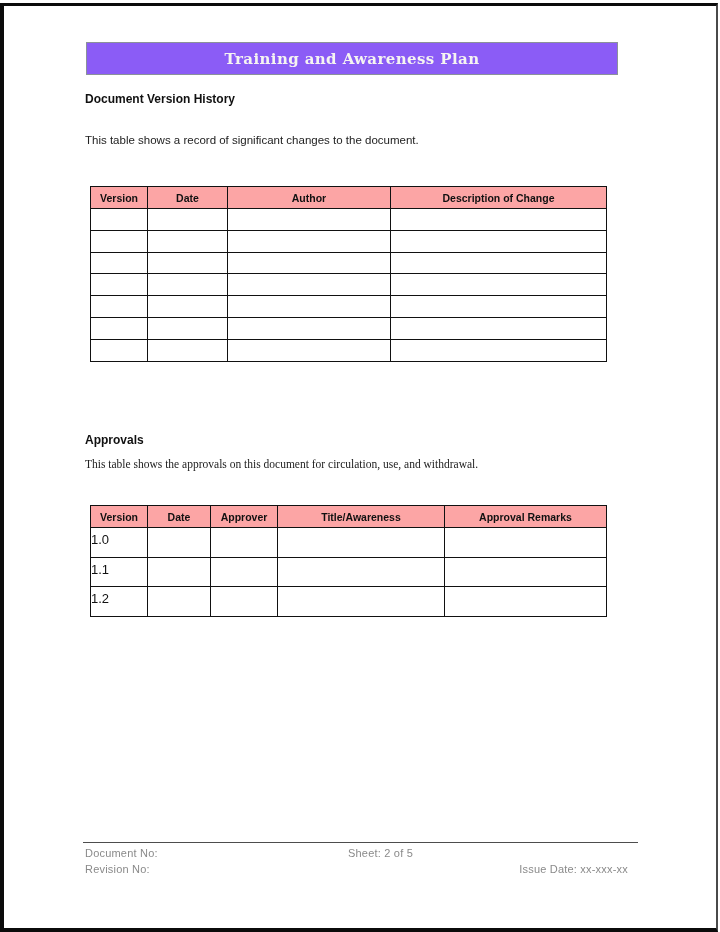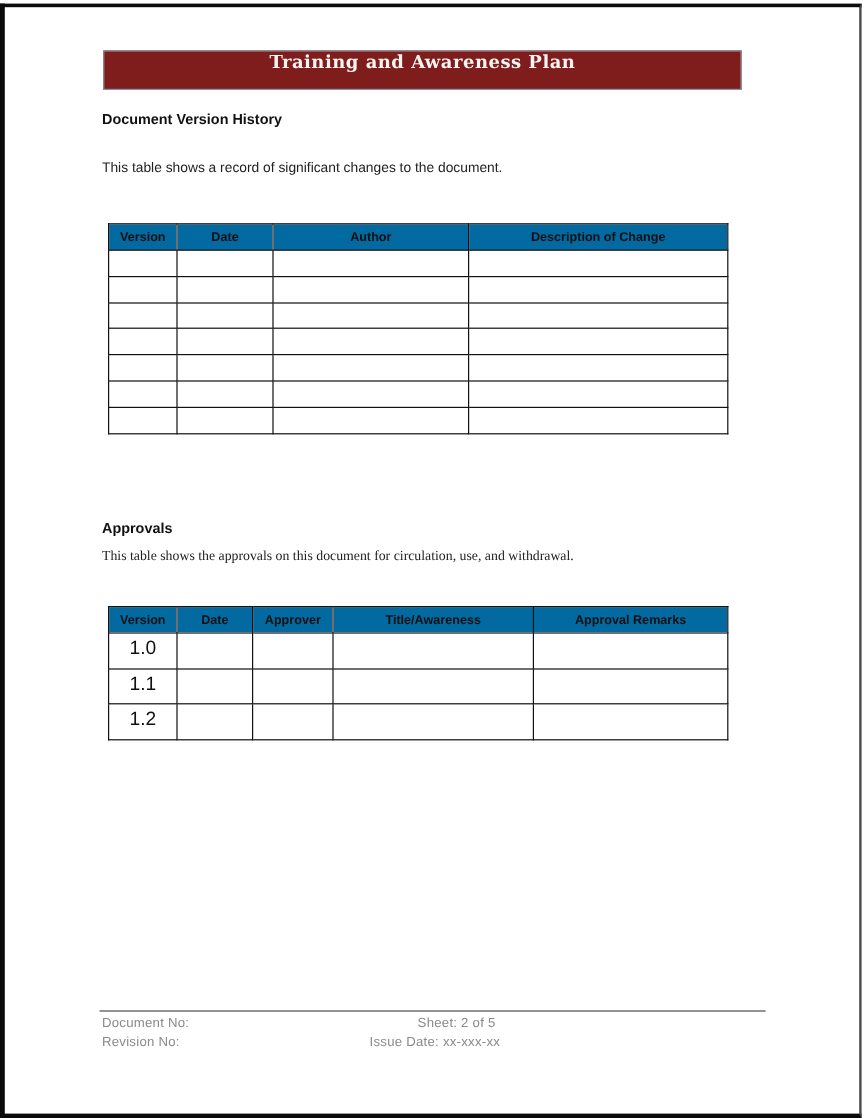--- a/index.html
+++ b/index.html
@@ -22,23 +22,24 @@
     top: 3px; left: 0; right: 2px; bottom: 0;
     border-style: solid;
     border-color: #0b0b0b #4a4a4a #0b0b0b #0b0b0b;
     border-width: 3px 2px 4px 4px;
     pointer-events: none;
   }
   .banner {
     position: absolute;
     left: 86px; top: 42px;
     width: 530px; height: 31px;
-    background: #7f1d1d;
+    background: #8b5cf6;
     border: 1px solid #8b919a;
     display: flex;
+    align-items: center;
     justify-content: center;
     font-family: "DejaVu Serif", "Liberation Serif", serif;
     font-weight: bold;
     font-size: 15px;
     letter-spacing: 0.4px;
     color: #f5f4f1;
   }
   .section-heading {
     position: absolute;
     left: 85px;
@@ -67,57 +68,57 @@
   }
   #version-history-table { top: 186px; }
   #approvals-table       { top: 505px; }
 
   table.doc-table th, table.doc-table td {
     border: 1px solid #111111;
     padding: 0;
     overflow: hidden;
   }
   table.doc-table th {
-    background: #0369a1;
+    background: #fca5a5;
     font-size: 10.5px;
     font-weight: bold;
     color: #111111;
     text-align: center;
     vertical-align: middle;
   }
   #version-history-table tr.hdr  { height: 22px; }
   #version-history-table tr.body { height: 21.8px; }
   #approvals-table tr.hdr  { height: 22px; }
   #approvals-table tr.body { height: 29.7px; }
 
   #approvals-table td.version-cell {
-    text-align: center;
+    text-align: left;
     vertical-align: top;
     padding-top: 4px;
-    font-size: 16px;
+    font-size: 13px;
     color: #111111;
   }
 
   .footer-rule {
     position: absolute;
     left: 83px; top: 842px;
     width: 555px;
     border-top: 1.5px solid #4d4d4d;
   }
   .footer-text {
     position: absolute;
     font-size: 11px;
     color: #8a8a8a;
     letter-spacing: 0.2px;
     white-space: nowrap;
   }
   #f-docno    { left: 85px;  top: 847px; }
   #f-sheet    { left: 348px; top: 847px; }
   #f-revno    { left: 85px;  top: 863px; }
-  #f-issue    { left: 308px; top: 863px; width: 300px; }
+  #f-issue    { left: 328px; top: 863px; width: 300px; text-align: right; }
 </style>
 </head>
 <body>
 
 <div class="page">
 
   <div class="page-frame"></div>
 
   <div class="banner">
     <span>Training and Awareness Plan</span>

